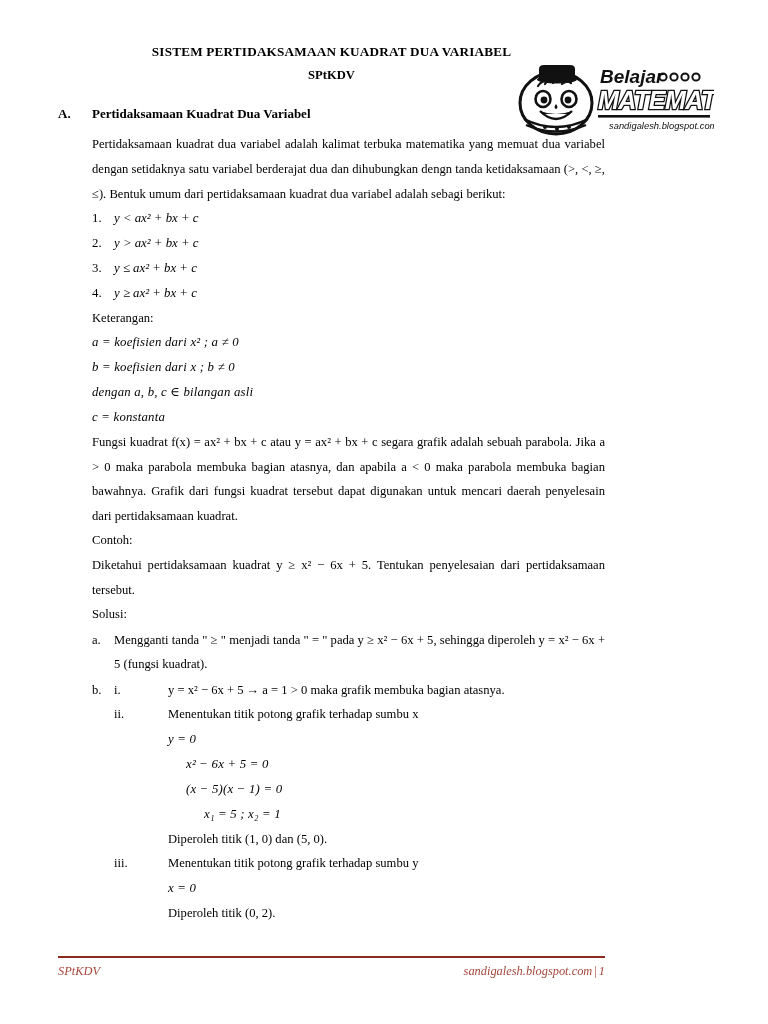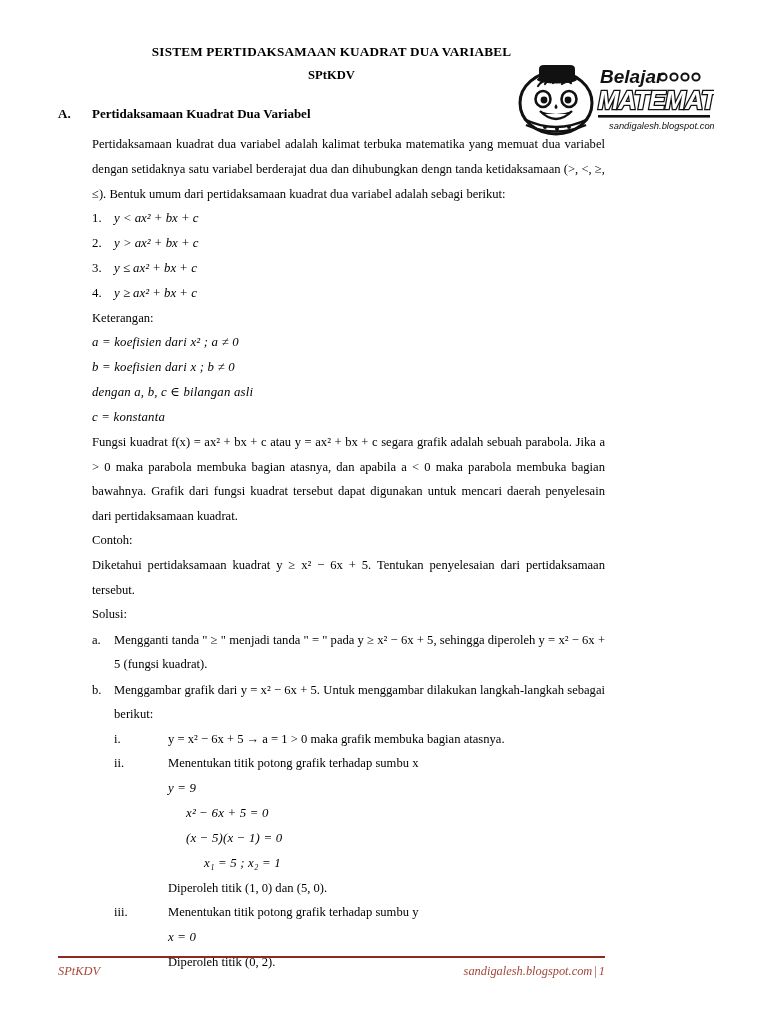--- a/index.html
+++ b/index.html
@@ -256,36 +256,35 @@
     <ul class="alphalist">
       <li>
         <span class="alpha">a.</span>
         <span class="acontent">
           <p class="just">Mengganti tanda " ≥ " menjadi tanda " = " pada y ≥ x² − 6x + 5, sehingga diperoleh y = x² − 6x + 5 (fungsi kuadrat).</p>
         </span>
       </li>
       <li>
         <span class="alpha">b.</span>
         <span class="acontent">
-          <p class="just">Menggambar grafik dari y = x² − 6x + 5. Untuk menggambar dilakukan langkah-langkah sebagai berikut:</p>
 
           <ul class="romanlist">
 
             <li>
               <span class="rom">i.</span>
               <span class="rcontent">
                 <p class="plain">y = x² − 6x + 5 → a = 1 &gt; 0 maka grafik membuka bagian atasnya.</p>
               </span>
             </li>
 
             <li>
               <span class="rom">ii.</span>
               <span class="rcontent">
                 <p class="plain">Menentukan titik potong grafik terhadap sumbu x</p>
-                <p class="mathline">y = 9</p>
+                <p class="mathline">y = 0</p>
                 <p class="mathline indent-1">x² − 6x + 5 = 0</p>
                 <p class="mathline indent-1">(x − 5)(x − 1) = 0</p>
                 <p class="mathline indent-2">x₁ = 5 ; x₂ = 1</p>
                 <p class="plain">Diperoleh titik (1, 0) dan (5, 0).</p>
               </span>
             </li>
 
             <li>
               <span class="rom">iii.</span>
               <span class="rcontent">

